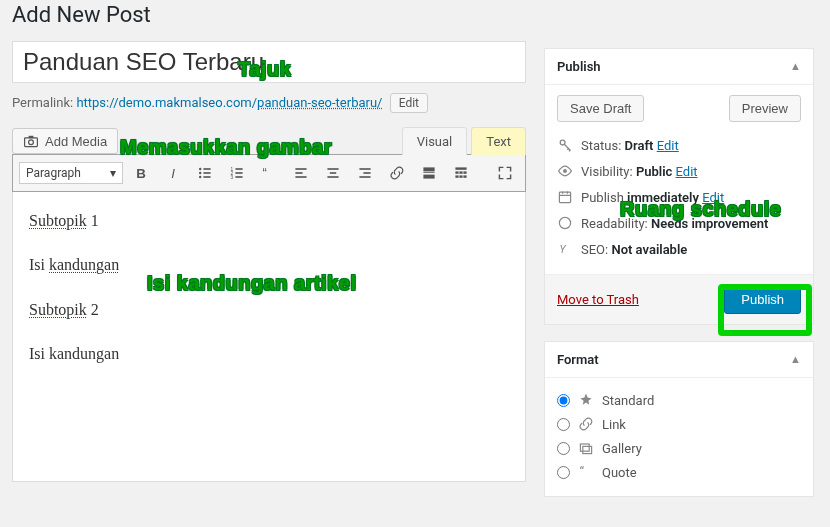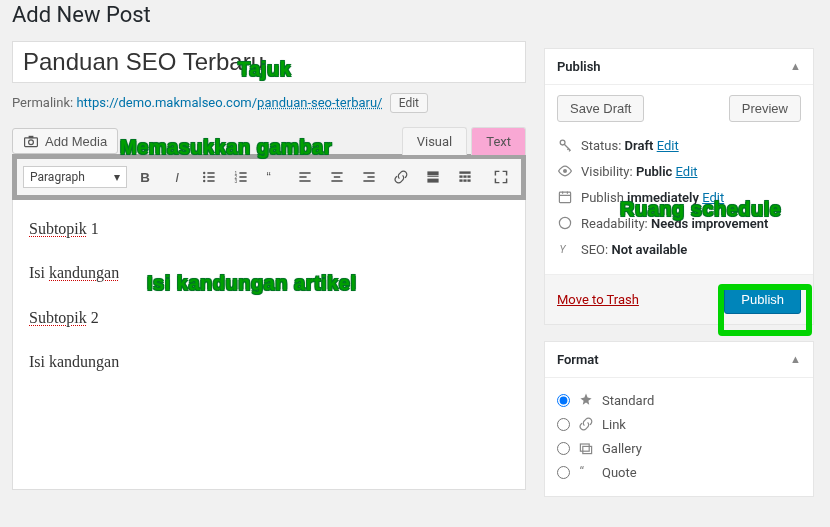--- a/index.html
+++ b/index.html
@@ -34,28 +34,28 @@
   
   .media-row { display: flex; align-items: center; gap: 36px; }
   .add-media-btn {
     border: 1px solid #ccc; background: #f7f7f7; color: #555;
     padding: 4px 10px; border-radius: 3px; cursor: pointer;
     display: inline-flex; align-items: center; gap: 6px; font-size: 13px;
   }
   .add-media-btn svg { width: 16px; height: 16px; }
   .editor-tabs { margin-left: auto; display: flex; }
   .ed-tab {
-    border: 1px solid #ddd; border-bottom: none; background: #f9a8d4;
+    border: 1px solid #ddd; border-bottom: none; background: #fef9c3;
     color: #555; padding: 6px 14px; cursor: pointer; font-size: 13px;
     border-radius: 3px 3px 0 0; margin-left: 4px;
   }
   .ed-tab.active { background: #f5f5f5; }
   
   .ed-toolbar {
-    border: 5px solid #a3a3a3; background: #f5f5f5; padding: 4px 6px;
+    border: 1px solid #a3a3a3; background: #f5f5f5; padding: 4px 6px;
     display: flex; align-items: center; gap: 4px; margin-top: -1px;
   }
   .tb-sel {
     border: 1px solid #ccc; background: #fff; padding: 3px 6px; font-size: 12px;
     display: inline-flex; align-items: center; gap: 10px; cursor: pointer;
     min-width: 104px; justify-content: space-between;
   }
   .tb-btn {
     width: 28px; height: 28px; border: none; background: transparent;
     display: inline-flex; align-items: center; justify-content: center;

